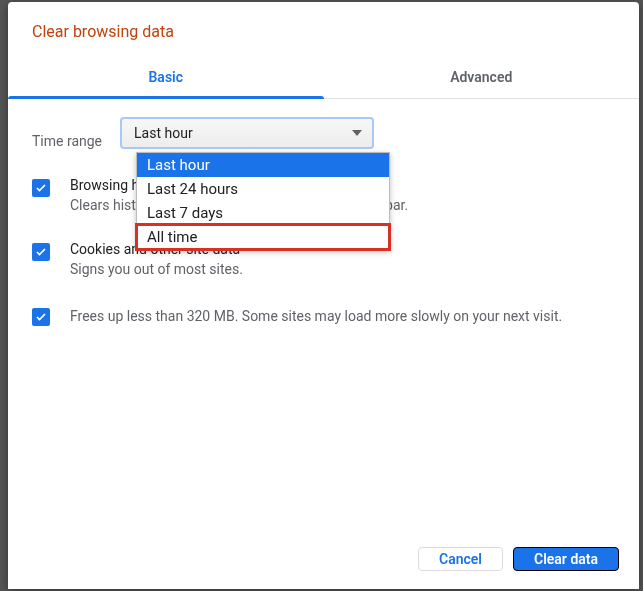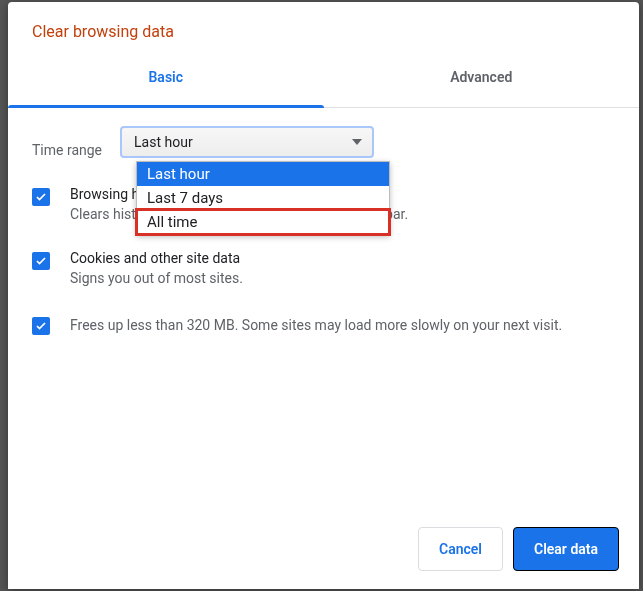--- a/index.html
+++ b/index.html
@@ -4,21 +4,21 @@
 <style>
   * { box-sizing: border-box; margin: 0; padding: 0; }
   html, body { width: 643px; height: 591px; font-family: "Segoe UI", Roboto, Arial, sans-serif; background: #555; overflow: hidden; }
   .modal {
     position: absolute; left: 8px; top: 2px; right: 4px; bottom: 2px;
     background: #fff; border-radius: 4px 4px 0 0; box-shadow: 0 2px 10px rgba(0,0,0,0.4);
     display: flex; flex-direction: column;
   }
   .title { font-size: 16px; color: #c2410c; padding: 20px 24px 16px; font-weight: 400; }
   .tabs { display: flex; border-bottom: 1px solid #e0e0e0; }
-  .tab { flex: 1; text-align: center; padding: 12px 0 22px; font-size: 14px; font-weight: 600; color: #5f6368; cursor: pointer; position: relative; }
+  .tab { flex: 1; text-align: center; padding: 12px 0 13px; font-size: 14px; font-weight: 600; color: #5f6368; cursor: pointer; position: relative; }
   .tab.active { color: #1a73e8; }
   .tab.active::after { content: ""; position: absolute; left: 0; right: 0; bottom: -1px; height: 3px; background: #1a73e8; border-radius: 3px 3px 0 0; }
   .content { padding: 18px 24px 0; flex: 1; position: relative; color: #202124; font-size: 14px; }
   .row-time { display: flex; align-items: flex-end; gap: 18px; margin-bottom: 28px; position: relative; }
   .label { color: #5f6368; font-size: 14px; }
   .select {
     width: 254px; height: 32px; border: 2px solid #a8c7fa; border-radius: 4px;
     background: linear-gradient(#f7f7f7,#ededed); display: flex; align-items: center; justify-content: space-between;
     padding: 0 10px 0 12px; font-size: 14px; color: #202124; cursor: pointer;
   }
@@ -34,21 +34,21 @@
   .checkbox {
     width: 18px; height: 18px; min-width: 18px; border-radius: 2px; background: #1a73e8;
     display: flex; align-items: center; justify-content: center; margin-top: 2px; cursor: pointer;
   }
   .checkmark { width: 12px; height: 12px; }
   .check-text .head { font-size: 14px; color: #202124; margin-bottom: 2px; }
   .check-text .sub { font-size: 14px; color: #5f6368; line-height: 1.45; }
   .footer {
     display: flex; justify-content: flex-end; gap: 10px; padding: 16px 20px 18px;
   }
-  .btn { height: 44px; padding: 0 20px; border-radius: 4px; font-size: 14px; font-weight: 600; cursor: pointer; display: flex; align-items: center; }
+  .btn { height: 24px; padding: 0 20px; border-radius: 4px; font-size: 14px; font-weight: 600; cursor: pointer; display: flex; align-items: center; }
   .btn-cancel { background: #fff; border: 1px solid #dadce0; color: #1a73e8; }
   .btn-primary { background: #1a73e8; border: 1px solid #000000; color: #fff; }
 </style>
 </head>
 <body>
 
 <div class="modal">
   <div class="title">Clear browsing data</div>
 
   <div class="tabs">
@@ -60,20 +60,21 @@
 
     <div class="row-time">
       <span class="label">Time range</span>
       <div class="select">
         <span>Last hour</span>
         <span class="chevron"></span>
       </div>
 
       <div class="dropdown">
         <div class="opt selected">Last hour</div>
+        <div class="opt">Last 24 hours</div>
         <div class="opt">Last 7 days</div>
         <div class="opt highlight">All time</div>
       </div>
     </div>
 
     <div class="check-row">
       <div class="checkbox">
         <svg class="checkmark" viewBox="0 0 24 24">
             <path fill="none" stroke="#fff" stroke-width="3.5" d="M4 12l5 5L20 6"></path>
           </svg>

